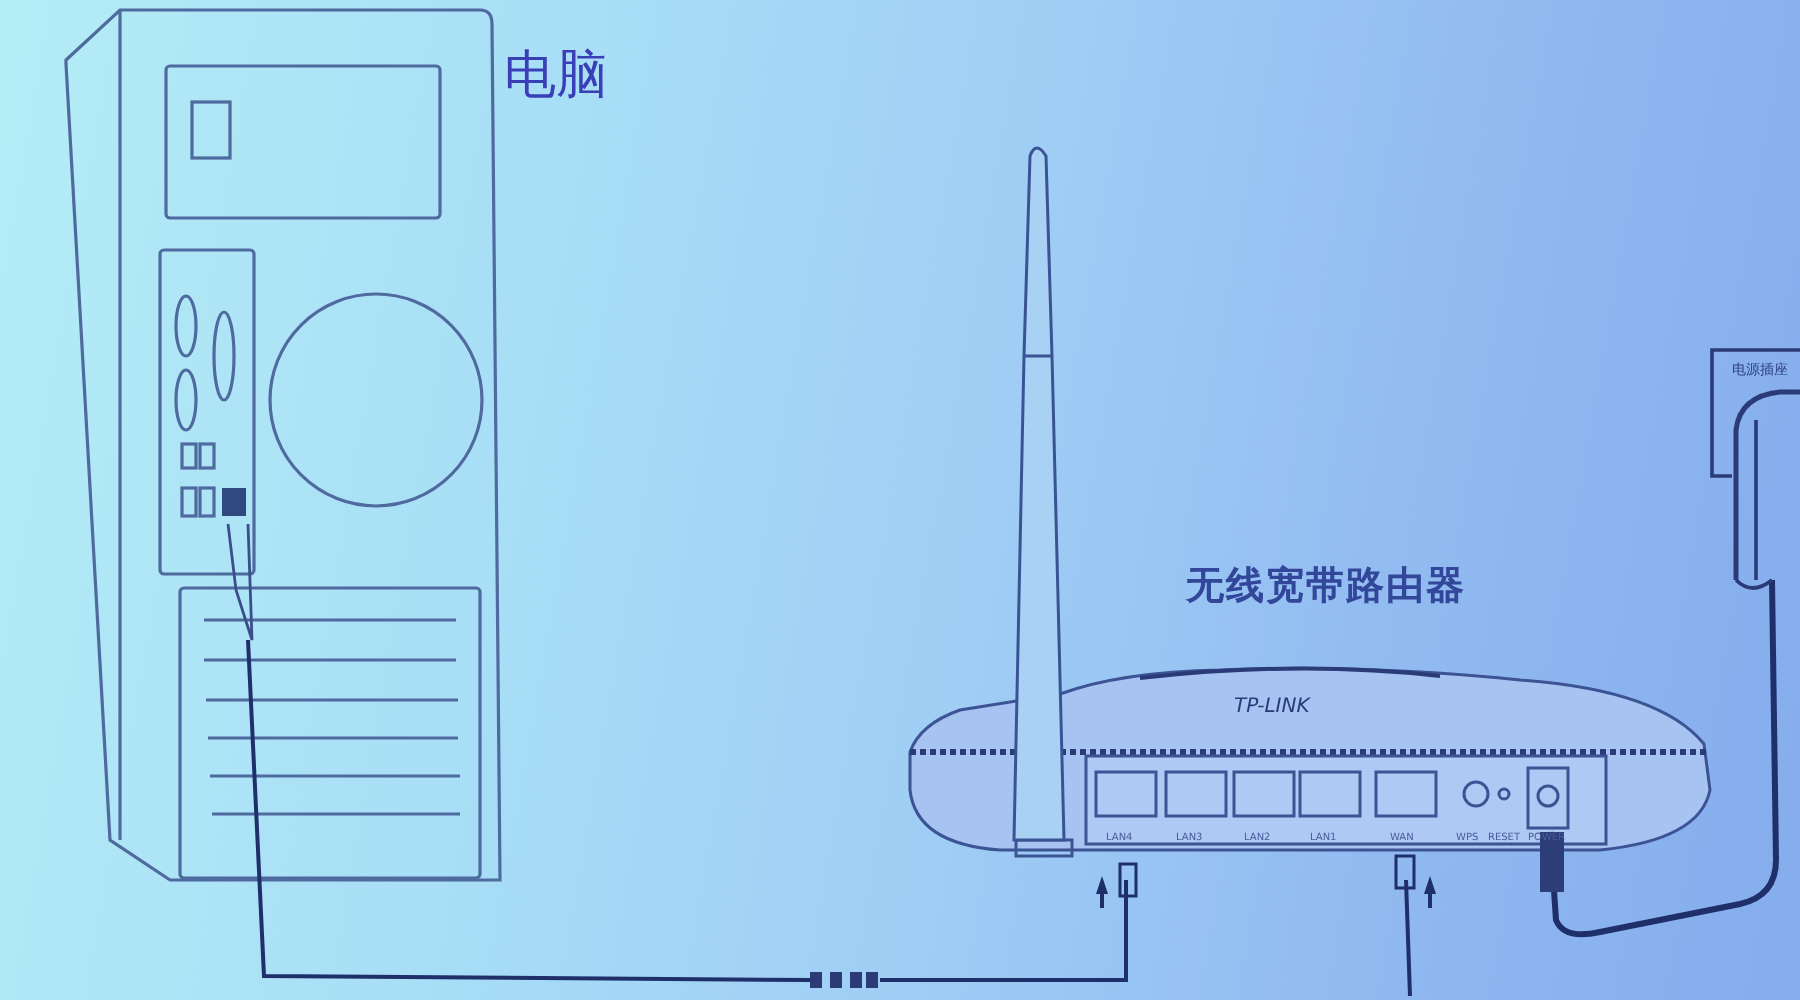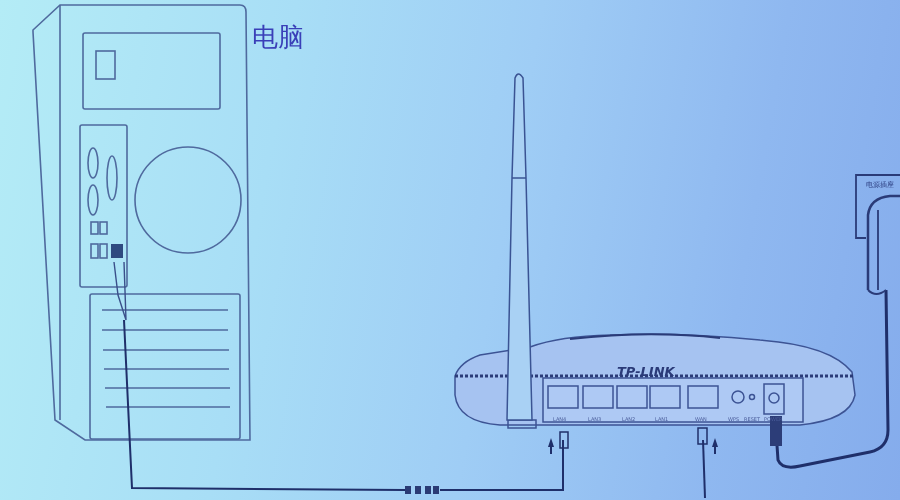--- a/index.html
+++ b/index.html
@@ -4,21 +4,21 @@
 <style>
   html, body { margin:0; padding:0; }
   body { width:900px; height:500px; overflow:hidden; font-family:"DejaVu Sans", sans-serif; }
   #stage { position:relative; width:900px; height:500px;
     background: linear-gradient(100deg, #b4ecf6 0%, #a8def6 30%, #9fcdf5 55%, #8fb8f0 80%, #85acec 100%); }
   svg { position:absolute; left:0; top:0; }
   .lbl { position:absolute; white-space:nowrap; }
   .pc-label { left:252px; top:20px; font-size:26px; color:#3a3fb8; }
   .router-label { left:593px; top:280px; font-size:19px; font-weight:bold; color:#33479a; letter-spacing:1px; }
   .outlet-label { left:866px; top:180px; font-size:7px; font-weight:normal; color:#2c3e80; }
-  .brand { left:617px; top:364px; font-size:13px; font-weight:bold; color:#2a3a78; font-style:italic; }
+  .brand { left:617px; top:348px; font-size:10px; font-weight:normal; color:#2a3a78; font-style:italic; }
   .port-lbl { position:absolute; top:416px; font-size:5px; color:#4a5c9a; }
 </style>
 </head>
 <body>
 
 <div id="stage">
   <svg width="900" height="500" viewBox="0 0 900 500">
 
     <g fill="none" stroke="#4f6a9e" stroke-width="1.6">
       <path d="M33 30 L60 5 L240 5 Q246 5 246 12 L250 440 L85 440 L55 420 L33 32 Z"></path>
@@ -97,20 +97,21 @@
 
     <g fill="none" stroke="#2a3b78" stroke-width="1.8">
       <path d="M900 175 L856 175 L856 238 L866 238"></path>
       <path d="M868 290 L868 215 Q870 198 890 196 L900 196" stroke-width="2.5"></path>
       <path d="M878 290 L878 210"></path>
       <path d="M868 290 Q876 298 886 290"></path>
     </g>
   </svg>
 
   <div class="lbl pc-label">电脑</div>
+  <div class="lbl router-label">无线宽带路由器</div>
   <div class="lbl outlet-label">电源插座</div>
   <div class="lbl brand">TP-LINK</div>
 
   <span class="port-lbl" style="left:553px">LAN4</span>
   <span class="port-lbl" style="left:588px">LAN3</span>
   <span class="port-lbl" style="left:622px">LAN2</span>
   <span class="port-lbl" style="left:655px">LAN1</span>
   <span class="port-lbl" style="left:695px">WAN</span>
   <span class="port-lbl" style="left:728px">WPS</span>
   <span class="port-lbl" style="left:744px">RESET</span>

